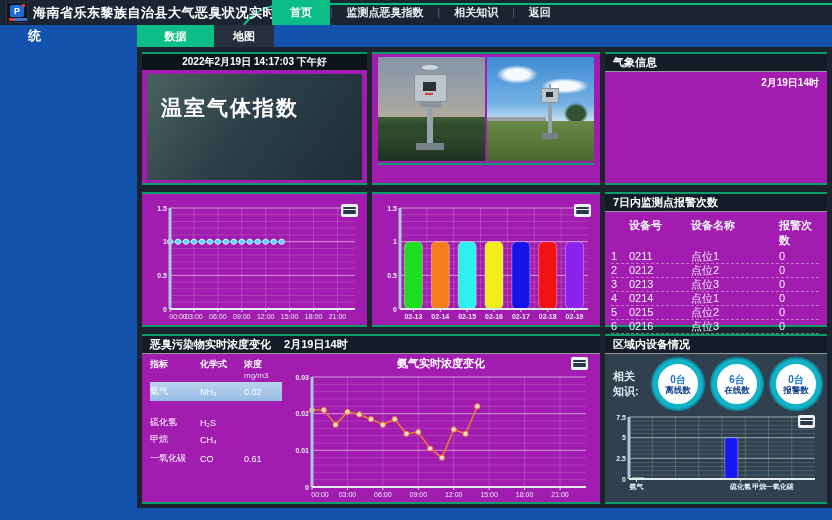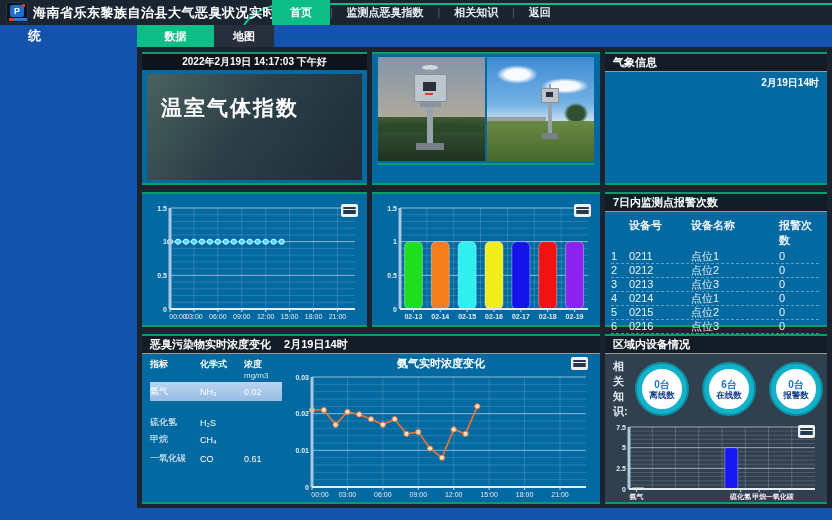--- a/index.html
+++ b/index.html
@@ -23,21 +23,21 @@
   .nav-sep{color:rgba(255,255,255,.28);font-size:10px;}
   
   .tabband{position:absolute;left:0;top:25px;width:832px;height:22px;background:#1453ad;z-index:4;}
   .title-wrap{position:absolute;left:28px;top:2px;color:#fff;font-size:13px;font-weight:bold;}
   .tabs{position:absolute;left:137px;top:0;height:22px;display:flex;}
   .tab{height:22px;line-height:22px;text-align:center;font-size:11px;font-weight:bold;color:#fff;cursor:pointer;}
   .tab.active{background:#0dbd86;width:77px;}
   .tab.inactive{background:#262f3b;width:60px;}
   
   .main{position:absolute;left:137px;top:47px;width:695px;height:461px;background:#1a232e;}
-  .panel{position:absolute;background:#0369a1;border-top:2px solid #0b9c6c;border-bottom:2px solid #0b9c6c;box-sizing:border-box;}
+  .panel{position:absolute;background:#a21caf;border-top:2px solid #0b9c6c;border-bottom:2px solid #0b9c6c;box-sizing:border-box;}
   .panel-header{height:17px;background:#141c27;border-bottom:1px solid rgba(255,255,255,.55);color:#fff;font-size:11px;font-weight:bold;line-height:16px;padding:0 8px;white-space:nowrap;overflow:hidden;}
   .panel-header .hdr-time{margin-left:10px;}
   
   #panelA{left:5px;top:5px;width:225px;height:133px;}
   .date-bar{height:16px;background:#0e141c;color:#fff;font-size:10px;font-weight:bold;text-align:center;line-height:16px;}
   .headline-box{margin:4px 5px 0 5px;height:106px;background:linear-gradient(125deg,#4a625e 0%,#2c3f47 45%,#1e2d38 100%);}
   .headline{color:#fff;font-size:21px;font-weight:bold;letter-spacing:2px;padding:20px 0 0 14px;}
   
   #panelB{left:235px;top:5px;width:228px;height:133px;}
   .photo-row{display:flex;gap:2px;margin:3px 6px 0 6px;height:104px;border-bottom:2px solid #0b9c6c;box-sizing:content-box;padding-bottom:2px;}
@@ -474,21 +474,21 @@
               <text x="278.01724137931035" y="125" text-anchor="middle" fill="#e6edf4" font-size="7" font-weight="normal" font-family="&quot;Liberation Sans&quot;,sans-serif">21:00</text>
             </svg></div>
       </div>
     </div>
   </div>
 
   <div class="panel" id="panelH">
     <div class="panel-header">区域内设备情况</div>
     <div class="overview">
       <div class="overview-label">相关知识:</div>
-      <div id="statCircles" style="display:flex;gap:17px;">
+      <div id="statCircles" style="display:flex;gap:9px;">
           <div class="stat-circle">
             <div class="stat-count">0台</div>
             <div class="stat-label">离线数</div>
           </div>
           <div class="stat-circle">
             <div class="stat-count">6台</div>
             <div class="stat-label">在线数</div>
           </div>
           <div class="stat-circle">
             <div class="stat-count">0台</div>

